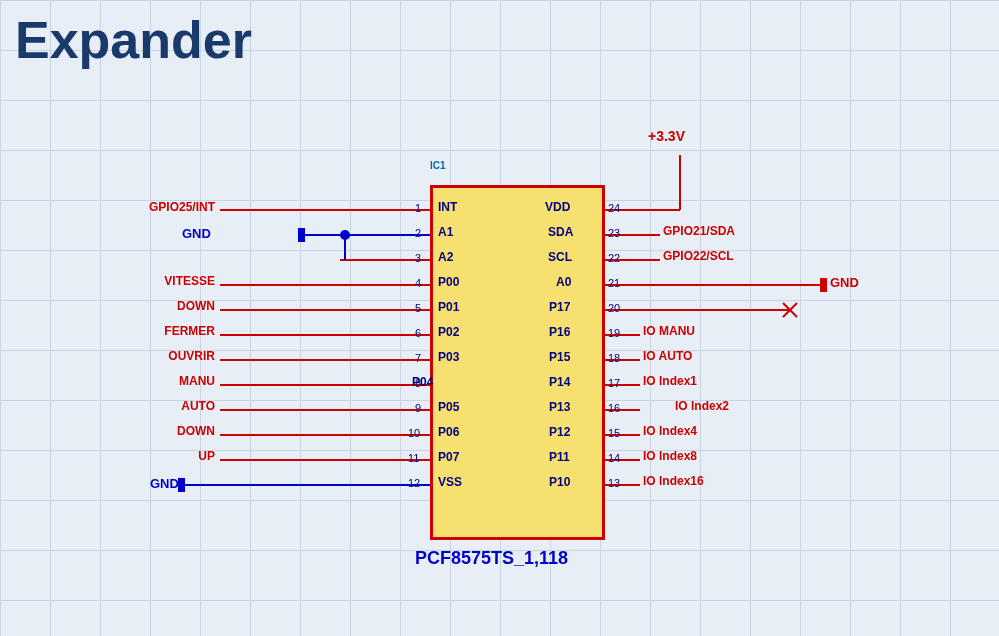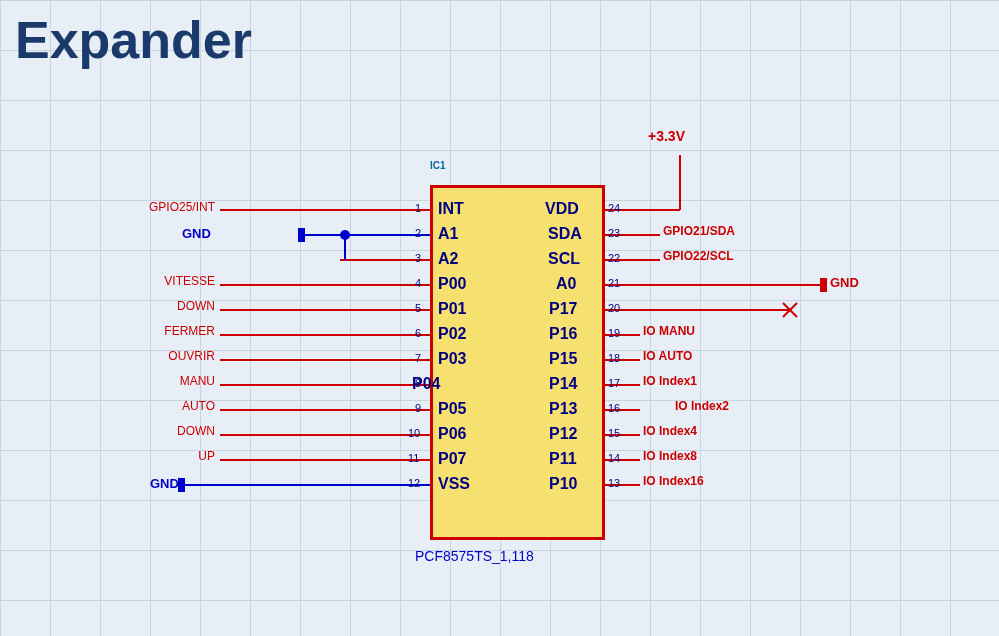--- a/index.html
+++ b/index.html
@@ -62,39 +62,39 @@
       font-size: 10px;
       font-weight: bold;
       z-index: 6;
     }
 
     .ic-label-bottom {
       position: absolute;
       top: 548px;
       left: 415px;
       color: #0000cc;
-      font-size: 14px;
-      font-weight: normal;
+      font-size: 18px;
+      font-weight: bold;
       z-index: 6;
     }
 
     
     .pin-inner {
       position: absolute;
-      font-size: 16px;
+      font-size: 12px;
       font-weight: bold;
       color: #000080;
       z-index: 6;
     }
 
     
     .pin-left-label {
       position: absolute;
       font-size: 12px;
-      font-weight: normal;
+      font-weight: bold;
       color: #cc0000;
       text-align: right;
       z-index: 6;
     }
 
     
     .pin-left-num {
       position: absolute;
       font-size: 11px;
       color: #000080;

